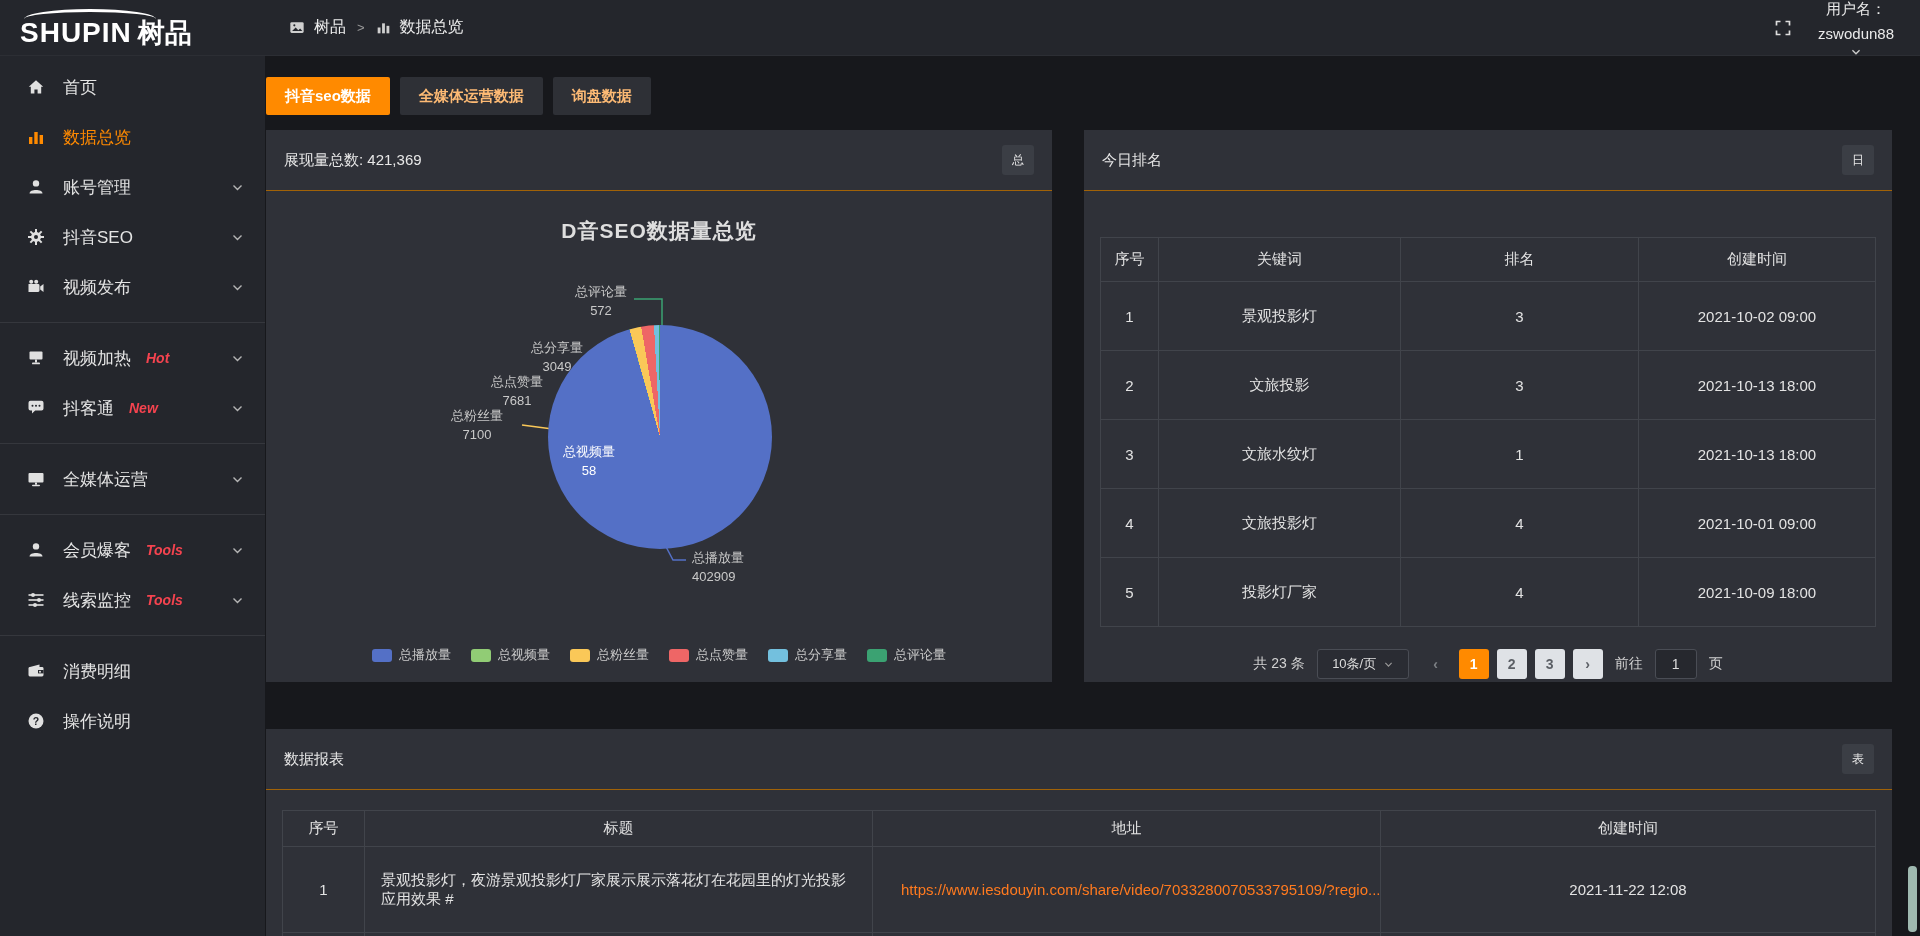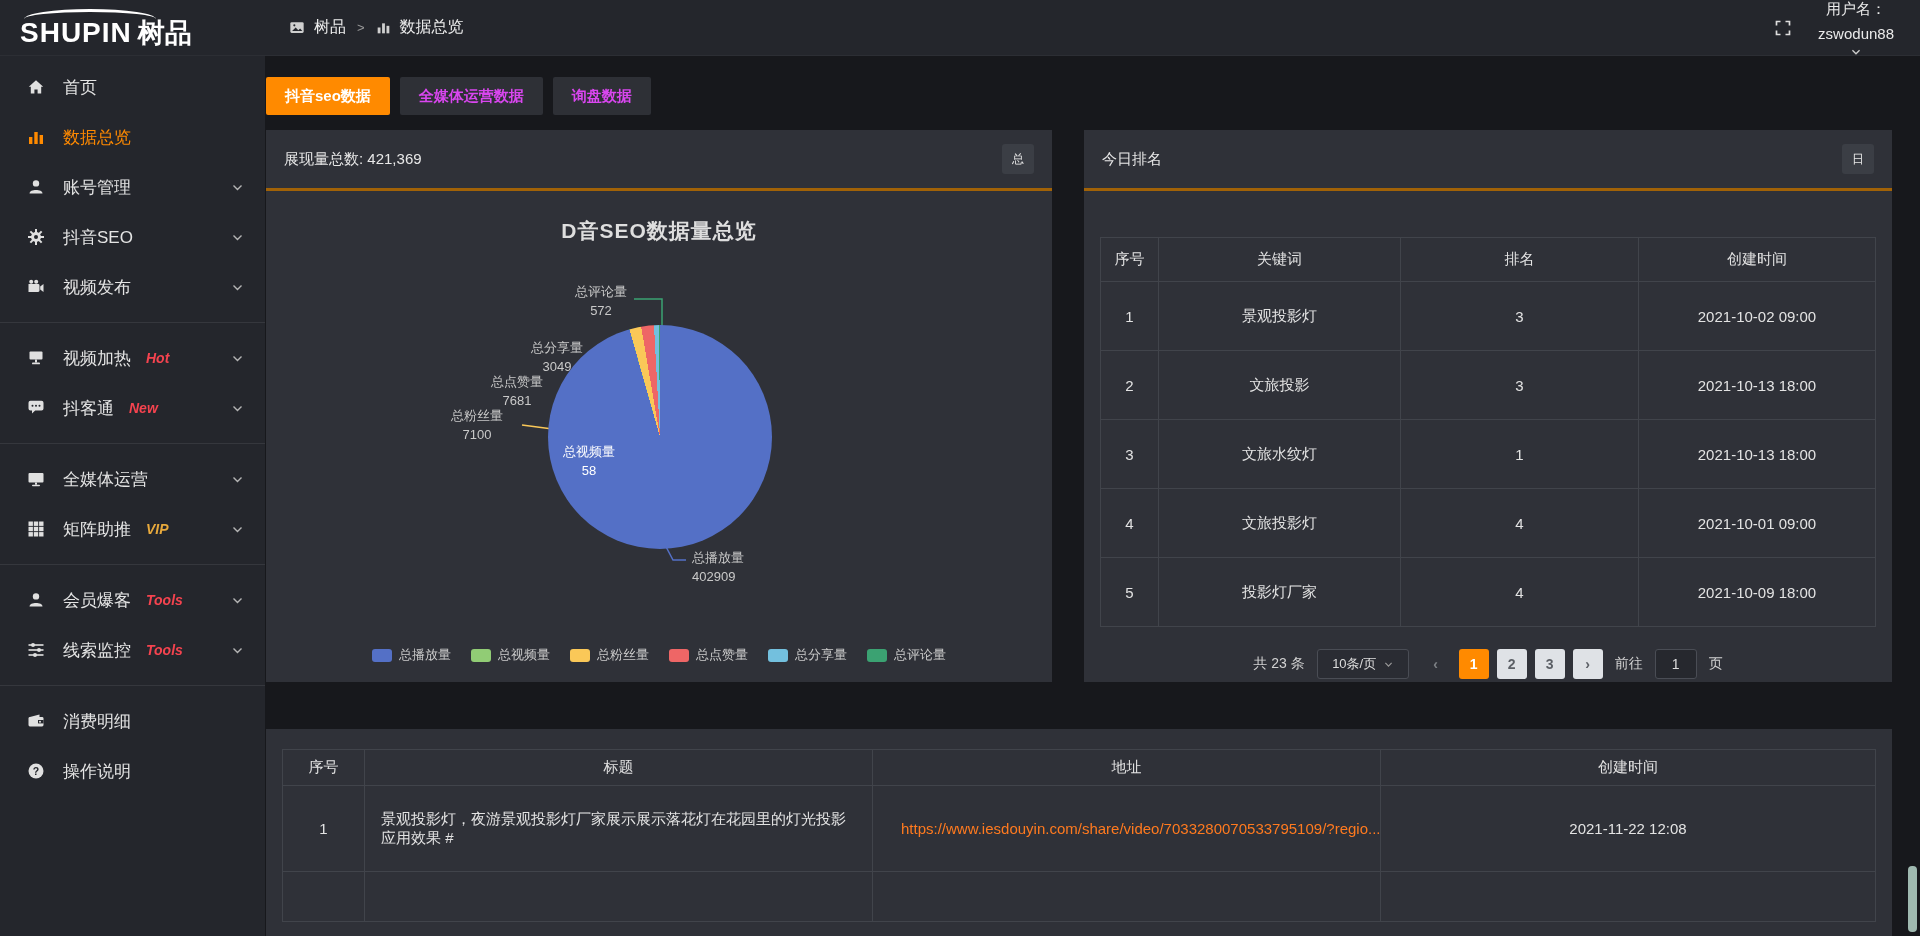--- a/index.html
+++ b/index.html
@@ -36,27 +36,27 @@
   .s-item.active, .s-item.active .s-ico { color:#ff8a00; }
   .s-lbl { white-space:nowrap; }
   .s-badge { font-style:italic; font-weight:bold; font-size:14px; margin-left:15px; }
   .b-red { color:#f5434f; } .b-gold { color:#e8a93c; }
   .s-chev { margin-left:auto; color:#b5b5b5; }
   .s-div { height:1px; background:#35373d; margin:10px 0; }
 
   
   .main-tabs { position:absolute; left:266px; top:77px; display:flex; gap:10px; }
   .tab { height:38px; padding:0 19px; display:flex; align-items:center; border-radius:2px;
-    font-size:15px; font-weight:bold; color:#d946ef; background:#2e3036; cursor:pointer; }
+    font-size:15px; font-weight:bold; color:#fdba74; background:#2e3036; cursor:pointer; }
   .tab.active { background:#ff8a00; color:#fff; }
 
   
   .panel { position:absolute; background:#2f3138; }
   .panel-head { height:61px; display:flex; align-items:center; justify-content:space-between;
-    padding:0 18px; border-bottom:3px solid #a16207; font-size:15px; color:#e8e8e8; }
+    padding:0 18px; border-bottom:1px solid #a16207; font-size:15px; color:#e8e8e8; }
   .corner-btn { width:32px; height:30px; background:#3b3e45; border-radius:3px; display:flex;
     align-items:center; justify-content:center; font-size:12px; color:#e8e8e8; cursor:pointer; }
 
   
   #chart-panel { left:266px; top:130px; width:786px; height:552px; }
   .chart-area { position:relative; height:491px; }
   .chart-title { position:absolute; top:26px; left:0; width:100%; text-align:center;
     font-size:21px; font-weight:bold; color:#dedede; letter-spacing:1px; }
   .pie { position:absolute; left:282px; top:134px; width:224px; height:224px; border-radius:50%;
     background:conic-gradient(#5470c6 0deg 344.1deg, #91cc75 344.1deg 344.2deg,
@@ -255,42 +255,20 @@
   <div class="s-div"></div>
   <div class="s-item">
     <span class="s-ico">
         <svg width="18" height="18" viewBox="0 0 18 18" fill="currentColor">
           <rect x="1.5" y="3" width="15" height="9.5" rx="1"></rect>
           <rect x="8" y="12.5" width="2" height="2.2"></rect>
           <rect x="5" y="14.7" width="8" height="1.6" rx="0.8"></rect>
         </svg>
       </span>
     <span class="s-lbl">全媒体运营</span>
-    <span class="s-chev">
-        <svg width="11" height="9" viewBox="0 0 10 9" fill="none" stroke="currentColor" stroke-width="1.4">
-          <polyline points="1,2.5 5,6.5 9,2.5"></polyline>
-        </svg>
-      </span>
-  </div>
-  <div class="s-item">
-    <span class="s-ico">
-        <svg width="18" height="18" viewBox="0 0 18 18" fill="currentColor">
-          <rect x="1.5" y="1.5" width="4.4" height="4.4"></rect>
-          <rect x="6.8" y="1.5" width="4.4" height="4.4"></rect>
-          <rect x="12.1" y="1.5" width="4.4" height="4.4"></rect>
-          <rect x="1.5" y="6.8" width="4.4" height="4.4"></rect>
-          <rect x="6.8" y="6.8" width="4.4" height="4.4"></rect>
-          <rect x="12.1" y="6.8" width="4.4" height="4.4"></rect>
-          <rect x="1.5" y="12.1" width="4.4" height="4.4"></rect>
-          <rect x="6.8" y="12.1" width="4.4" height="4.4"></rect>
-          <rect x="12.1" y="12.1" width="4.4" height="4.4"></rect>
-        </svg>
-      </span>
-    <span class="s-lbl">矩阵助推</span>
-    <span class="s-badge b-gold">VIP</span>
     <span class="s-chev">
         <svg width="11" height="9" viewBox="0 0 10 9" fill="none" stroke="currentColor" stroke-width="1.4">
           <polyline points="1,2.5 5,6.5 9,2.5"></polyline>
         </svg>
       </span>
   </div>
   <div class="s-div"></div>
   <div class="s-item">
     <span class="s-ico">
         <svg width="18" height="18" viewBox="0 0 18 18" fill="currentColor">
@@ -493,20 +471,24 @@
         <span class="pg-btn">›</span>
       </span>
       <span>前往</span>
       <input class="goto-input" value="1" style="">
       <span>页</span>
     </div>
   </div>
 </div>
 
 <div class="panel" id="report-panel">
+  <div class="panel-head">
+    <span>数据报表</span>
+    <div class="corner-btn">表</div>
+  </div>
   <div class="report-body">
     <table class="grid report">
       <colgroup>
           <col style="width:82px">
           <col style="width:508px">
           <col style="width:508px">
           <col>
         </colgroup>
       <tbody>
           <tr>

